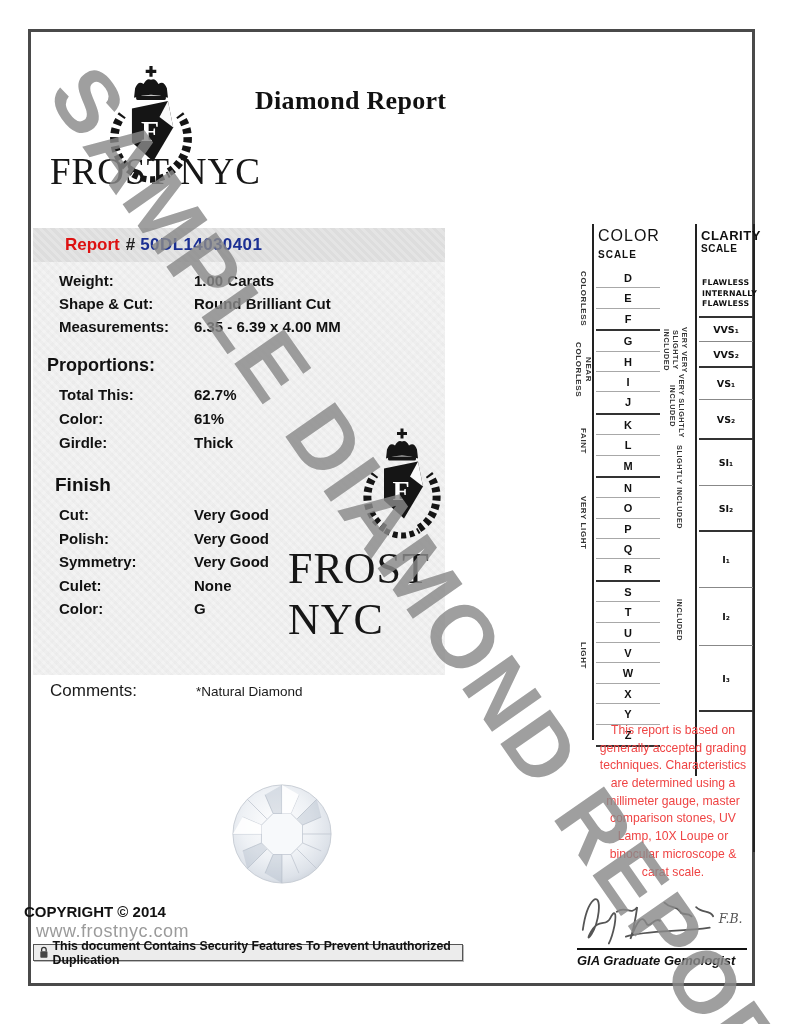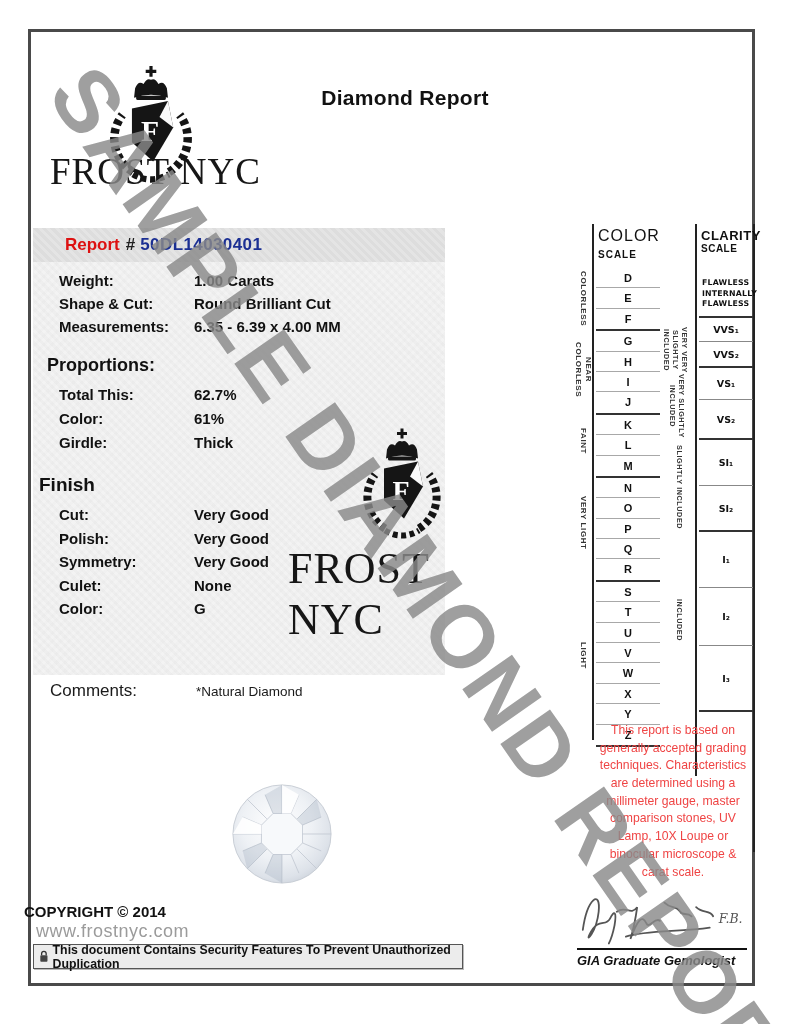--- a/index.html
+++ b/index.html
@@ -7,22 +7,22 @@
     width:792px;height:1024px;position:relative;overflow:hidden;
     background:#ffffff;font-family:"Liberation Sans",sans-serif;color:#111;
   }
   .abs{position:absolute;}
   
   .page-frame{
     left:28px;top:29px;width:727px;height:957px;
     border:3px solid #4a4a4a;background:#fff;box-sizing:border-box;
   }
   
-  .report-title{left:255px;top:86px;width:300px;text-align:center;
-    font-size:21px;font-weight:bold;letter-spacing:.3px;}
+  .report-title{left:255px;top:86px;width:300px;
+    font-size:26px;font-weight:bold;letter-spacing:.3px;font-family:Liberation Serif, serif;}
   .brand-top-text{left:50px;top:150px;width:212px;
     font-family:"Liberation Serif",serif;font-size:37px;letter-spacing:1px;color:#161616;}
   
   .panel{
     left:33px;top:228px;width:412px;height:447px;box-sizing:border-box;
     background:
       repeating-linear-gradient(45deg, rgba(0,0,0,0.018) 0 3px, transparent 3px 6px),
       repeating-linear-gradient(-45deg, rgba(0,0,0,0.012) 0 3px, transparent 3px 6px),
       #f3f3f3;
   }
@@ -34,21 +34,21 @@
     font-size:17px;font-weight:bold;
   }
   .report-band .red{color:#dd1111;}
   .report-band .hash{color:#222;margin:0 5px 0 6px;}
   .report-band .num{color:#1b2f93;letter-spacing:.4px;}
   .sec{padding:10px 0 0 26px;}
   .prow{display:flex;height:23px;font-size:15px;font-weight:bold;align-items:flex-start;}
   .prow .lbl{width:135px;}
   .prow.f{height:23.5px;}
   .h-proportions{margin:14px 0 10px 14px;font-size:18px;font-weight:bold;}
-  .h-finish{margin:16px 0 10px 6px;font-size:19px;font-weight:bold;}
+  .h-finish{margin:16px 0 10px 22px;font-size:19px;font-weight:bold;}
   
   .comments-label{left:50px;top:681px;font-size:17px;color:#1a1a1a;}
   .comments-value{left:196px;top:684px;font-size:13.5px;color:#1a1a1a;}
   
   .brand-center-text{left:288px;top:543px;width:232px;
     font-family:"Liberation Serif",serif;font-size:44px;letter-spacing:1px;color:#161616;}
   
   .vline{background:#222;width:2px;}
   .colorscale-title{left:598px;top:227px;font-size:16px;font-weight:normal;letter-spacing:1px;}
   .colorscale-sub{left:598px;top:249px;font-size:10px;font-weight:bold;letter-spacing:1px;}
@@ -72,21 +72,21 @@
     padding-left:3px;font-size:7.8px;line-height:1.35;letter-spacing:.2px;}
   
   .disclaimer{left:596px;top:722px;width:154px;font-size:12.2px;line-height:1.45;
     text-align:center;color:#ef4444;}
   
   .sig-line{left:577px;top:948px;width:170px;height:2px;background:#111;}
   .sig-credential{left:577px;top:953px;font-size:13px;font-weight:bold;font-style:italic;}
   
   .copyright{left:24px;top:903px;font-size:15px;font-weight:bold;}
   .website{left:36px;top:921px;font-size:18px;color:#9b9b9b;letter-spacing:.5px;}
-  .security-bar{left:33px;top:944px;width:430px;height:25px;box-sizing:border-box;
+  .security-bar{left:33px;top:944px;width:430px;height:17px;box-sizing:border-box;
     border:1px solid #555;background:#ececec;display:flex;align-items:center;
     padding-left:5px;box-shadow:1px 1px 0 #bbb;}
   .security-bar span{font-size:12.3px;font-weight:bold;color:#111;margin-left:4px;}
   
   .watermark{
     left:112px;top:48px;transform:rotate(55deg);transform-origin:0 0;
     font-size:88px;font-weight:bold;letter-spacing:3px;white-space:nowrap;
     color:#8a8a8a;opacity:.82;z-index:50;pointer-events:none;
     font-family:"Liberation Sans",sans-serif;
   }

